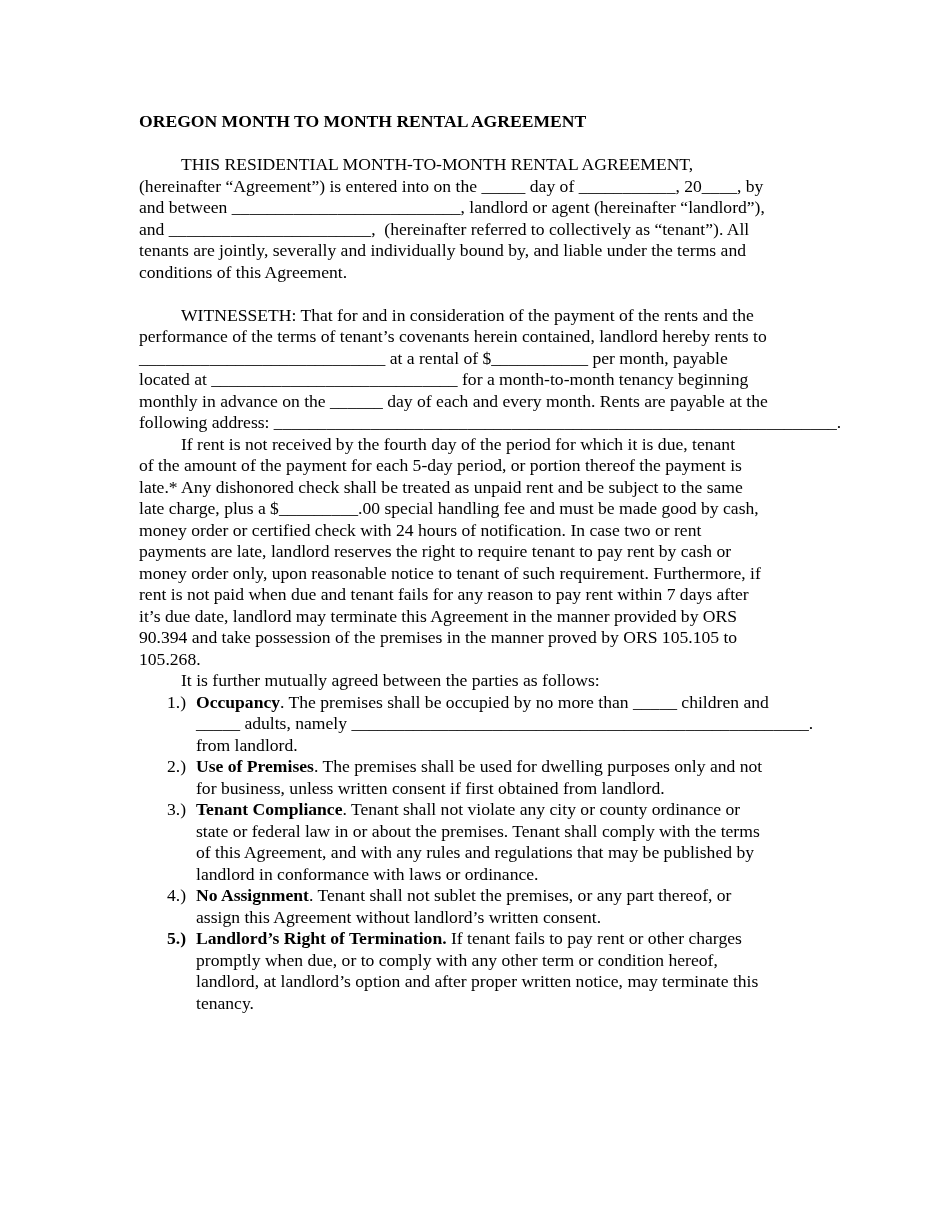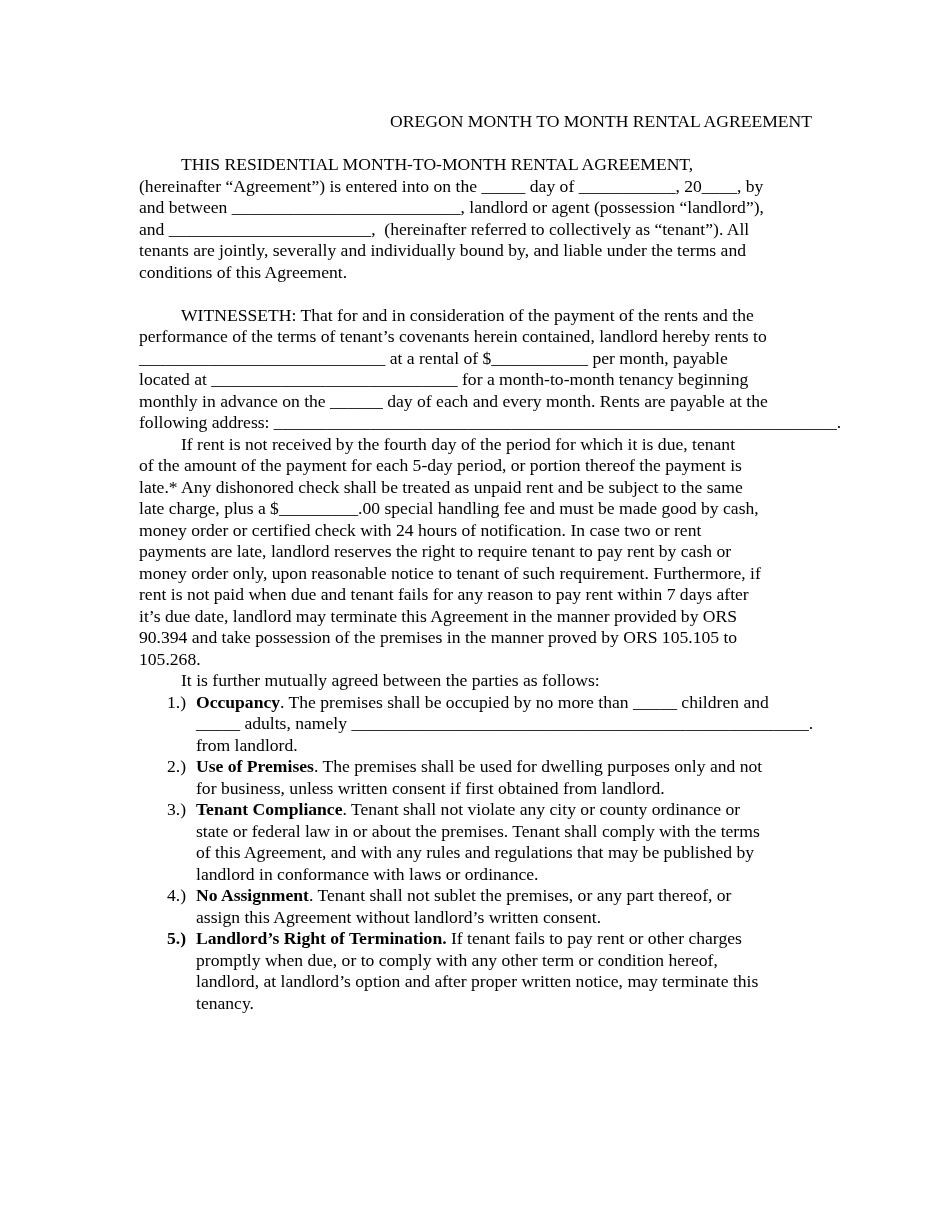--- a/index.html
+++ b/index.html
@@ -13,22 +13,22 @@
     font-family: "Liberation Serif", "DejaVu Serif", serif;
     font-size: 17.6px;
     line-height: 21.5px;
     color: #000000;
     overflow: hidden;
   }
   .line { white-space: pre; }
   .indent { text-indent: 42px; }
   .gap { height: 21.5px; }
   .title {
-    text-align: right;
-    font-weight: normal;
+    text-align: left;
+    font-weight: bold;
     white-space: pre;
   }
   .list-item { position: relative; margin-left: 57px; }
   .marker { position: absolute; left: -29px; top: 0; }
   .marker.bold { font-weight: bold; }
   b { font-weight: bold; text-align: center; }
   .checkbox {
     display: inline-block;
     width: 34px;
     height: 18px;
@@ -40,21 +40,21 @@
 </style>
 </head>
 <body>
 
 <div class="page">
   <div class="line title">OREGON MONTH TO MONTH RENTAL AGREEMENT</div>
   <div class="document-body">
       <div class="gap"></div>
       <div class="line indent">THIS RESIDENTIAL MONTH-TO-MONTH RENTAL AGREEMENT,</div>
       <div class="line">(hereinafter “Agreement”) is entered into on the _____ day of ___________, 20____, by</div>
-      <div class="line">and between __________________________, landlord or agent (possession “landlord”),</div>
+      <div class="line">and between __________________________, landlord or agent (hereinafter “landlord”),</div>
       <div class="line">and _______________________,  (hereinafter referred to collectively as “tenant”). All</div>
       <div class="line">tenants are jointly, severally and individually bound by, and liable under the terms and</div>
       <div class="line">conditions of this Agreement.</div>
       <div class="gap"></div>
       <div class="line indent">WITNESSETH: That for and in consideration of the payment of the rents and the</div>
       <div class="line">performance of the terms of tenant’s covenants herein contained, landlord hereby rents to</div>
       <div class="line">____________________________ at a rental of $___________ per month, payable</div>
       <div class="line">located at ____________________________ for a month-to-month tenancy beginning</div>
       <div class="line">monthly in advance on the ______ day of each and every month. Rents are payable at the</div>
       <div class="line">following address: ________________________________________________________________.</div>

